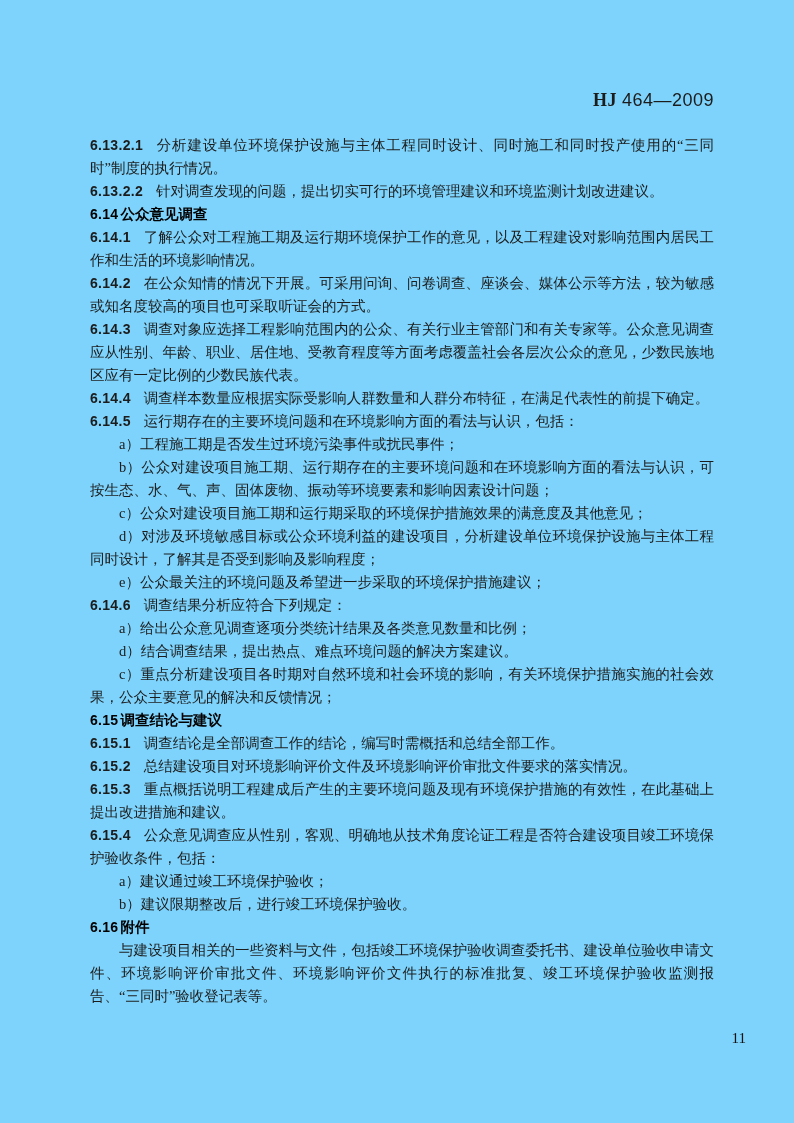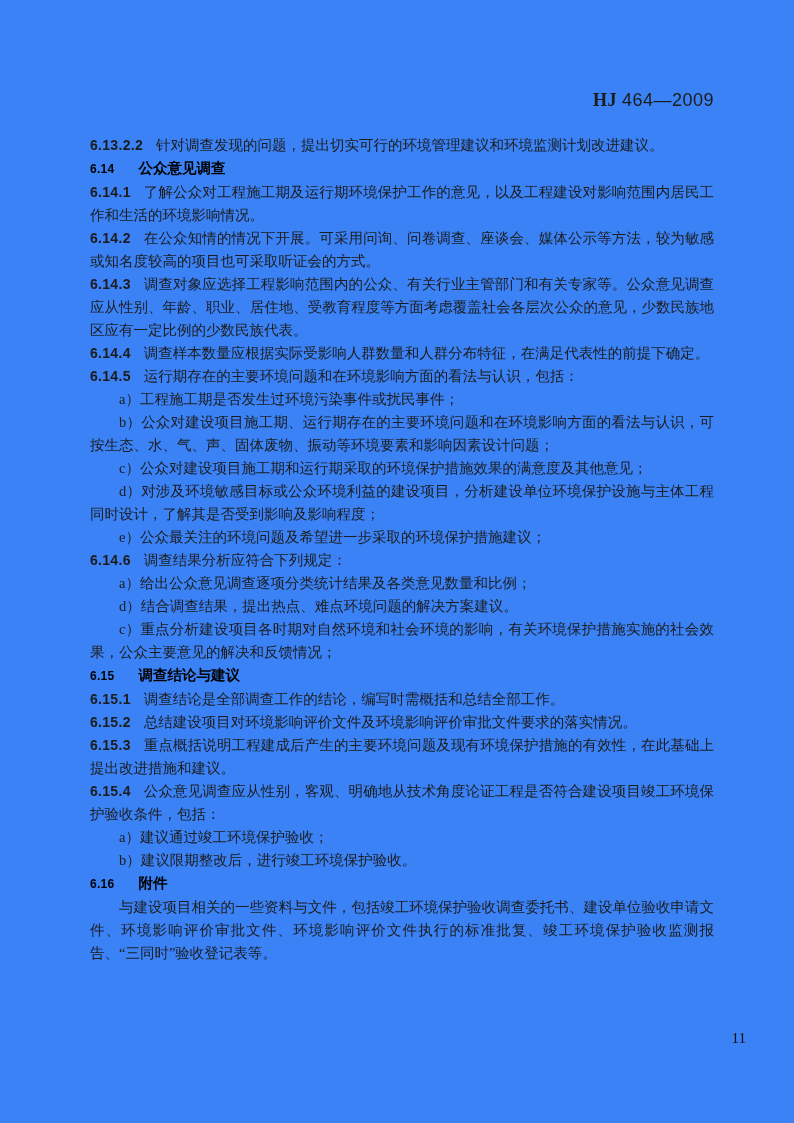--- a/index.html
+++ b/index.html
@@ -1,20 +1,20 @@
 <!DOCTYPE html>
 <html><head>
 <meta charset="utf-8">
 <style>
   html,body { margin:0; padding:0; background:#e8e8e8; }
   .page {
     position:relative;
     width:794px; height:1123px;
     margin:0 auto;
-    background:#3b82f6;
+    background:#7dd3fc;
     font-family:"Liberation Serif", serif;
     color:#1c1c1c;
     overflow:hidden;
   }
   .header {
     position:absolute;
     top:90px; left:90px; width:624px;
     text-align:right;
     font-size:18px;
     letter-spacing:0.5px;
@@ -42,22 +42,22 @@
     font-size:14px;
     margin-right:13px;
     letter-spacing:0.3px;
   }
   .heading {
     font-weight:700;
     font-family:"Liberation Sans", sans-serif;
     color:#000;
   }
   .heading .num {
-    font-size:12px;
-    margin-right:24px;
+    font-size:14px;
+    margin-right:2px;
     letter-spacing:0.3px;
   }
   .item { text-indent:2em; }
   .indent { text-indent:2em; }
   .footer {
     position:absolute;
     left:694px; top:1030px; width:52px;
     text-align:right;
     font-size:15px;
     font-family:"Liberation Serif", serif;
@@ -68,20 +68,21 @@
 <body>
 
 <div class="page">
 
   <div class="header">
     <span class="hj">HJ</span>
     <span class="hnum">464—2009</span>
   </div>
 
   <div class="content">
+      <p class="clause"><span class="num">6.13.2.1</span><span>分析建设单位环境保护设施与主体工程同时设计、同时施工和同时投产使用的“三同时”制度的执行情况。</span></p>
       <p class="clause"><span class="num">6.13.2.2</span><span>针对调查发现的问题，提出切实可行的环境管理建议和环境监测计划改进建议。</span></p>
       <p class="heading"><span class="num">6.14</span><span>公众意见调查</span></p>
       <p class="clause"><span class="num">6.14.1</span><span>了解公众对工程施工期及运行期环境保护工作的意见，以及工程建设对影响范围内居民工作和生活的环境影响情况。</span></p>
       <p class="clause"><span class="num">6.14.2</span><span>在公众知情的情况下开展。可采用问询、问卷调查、座谈会、媒体公示等方法，较为敏感或知名度较高的项目也可采取听证会的方式。</span></p>
       <p class="clause"><span class="num">6.14.3</span><span>调查对象应选择工程影响范围内的公众、有关行业主管部门和有关专家等。公众意见调查应从性别、年龄、职业、居住地、受教育程度等方面考虑覆盖社会各层次公众的意见，少数民族地区应有一定比例的少数民族代表。</span></p>
       <p class="clause"><span class="num">6.14.4</span><span>调查样本数量应根据实际受影响人群数量和人群分布特征，在满足代表性的前提下确定。</span></p>
       <p class="clause"><span class="num">6.14.5</span><span>运行期存在的主要环境问题和在环境影响方面的看法与认识，包括：</span></p>
       <p class="item"><span class="label">a）</span><span>工程施工期是否发生过环境污染事件或扰民事件；</span></p>
       <p class="item"><span class="label">b）</span><span>公众对建设项目施工期、运行期存在的主要环境问题和在环境影响方面的看法与认识，可按生态、水、气、声、固体废物、振动等环境要素和影响因素设计问题；</span></p>
       <p class="item"><span class="label">c）</span><span>公众对建设项目施工期和运行期采取的环境保护措施效果的满意度及其他意见；</span></p>

